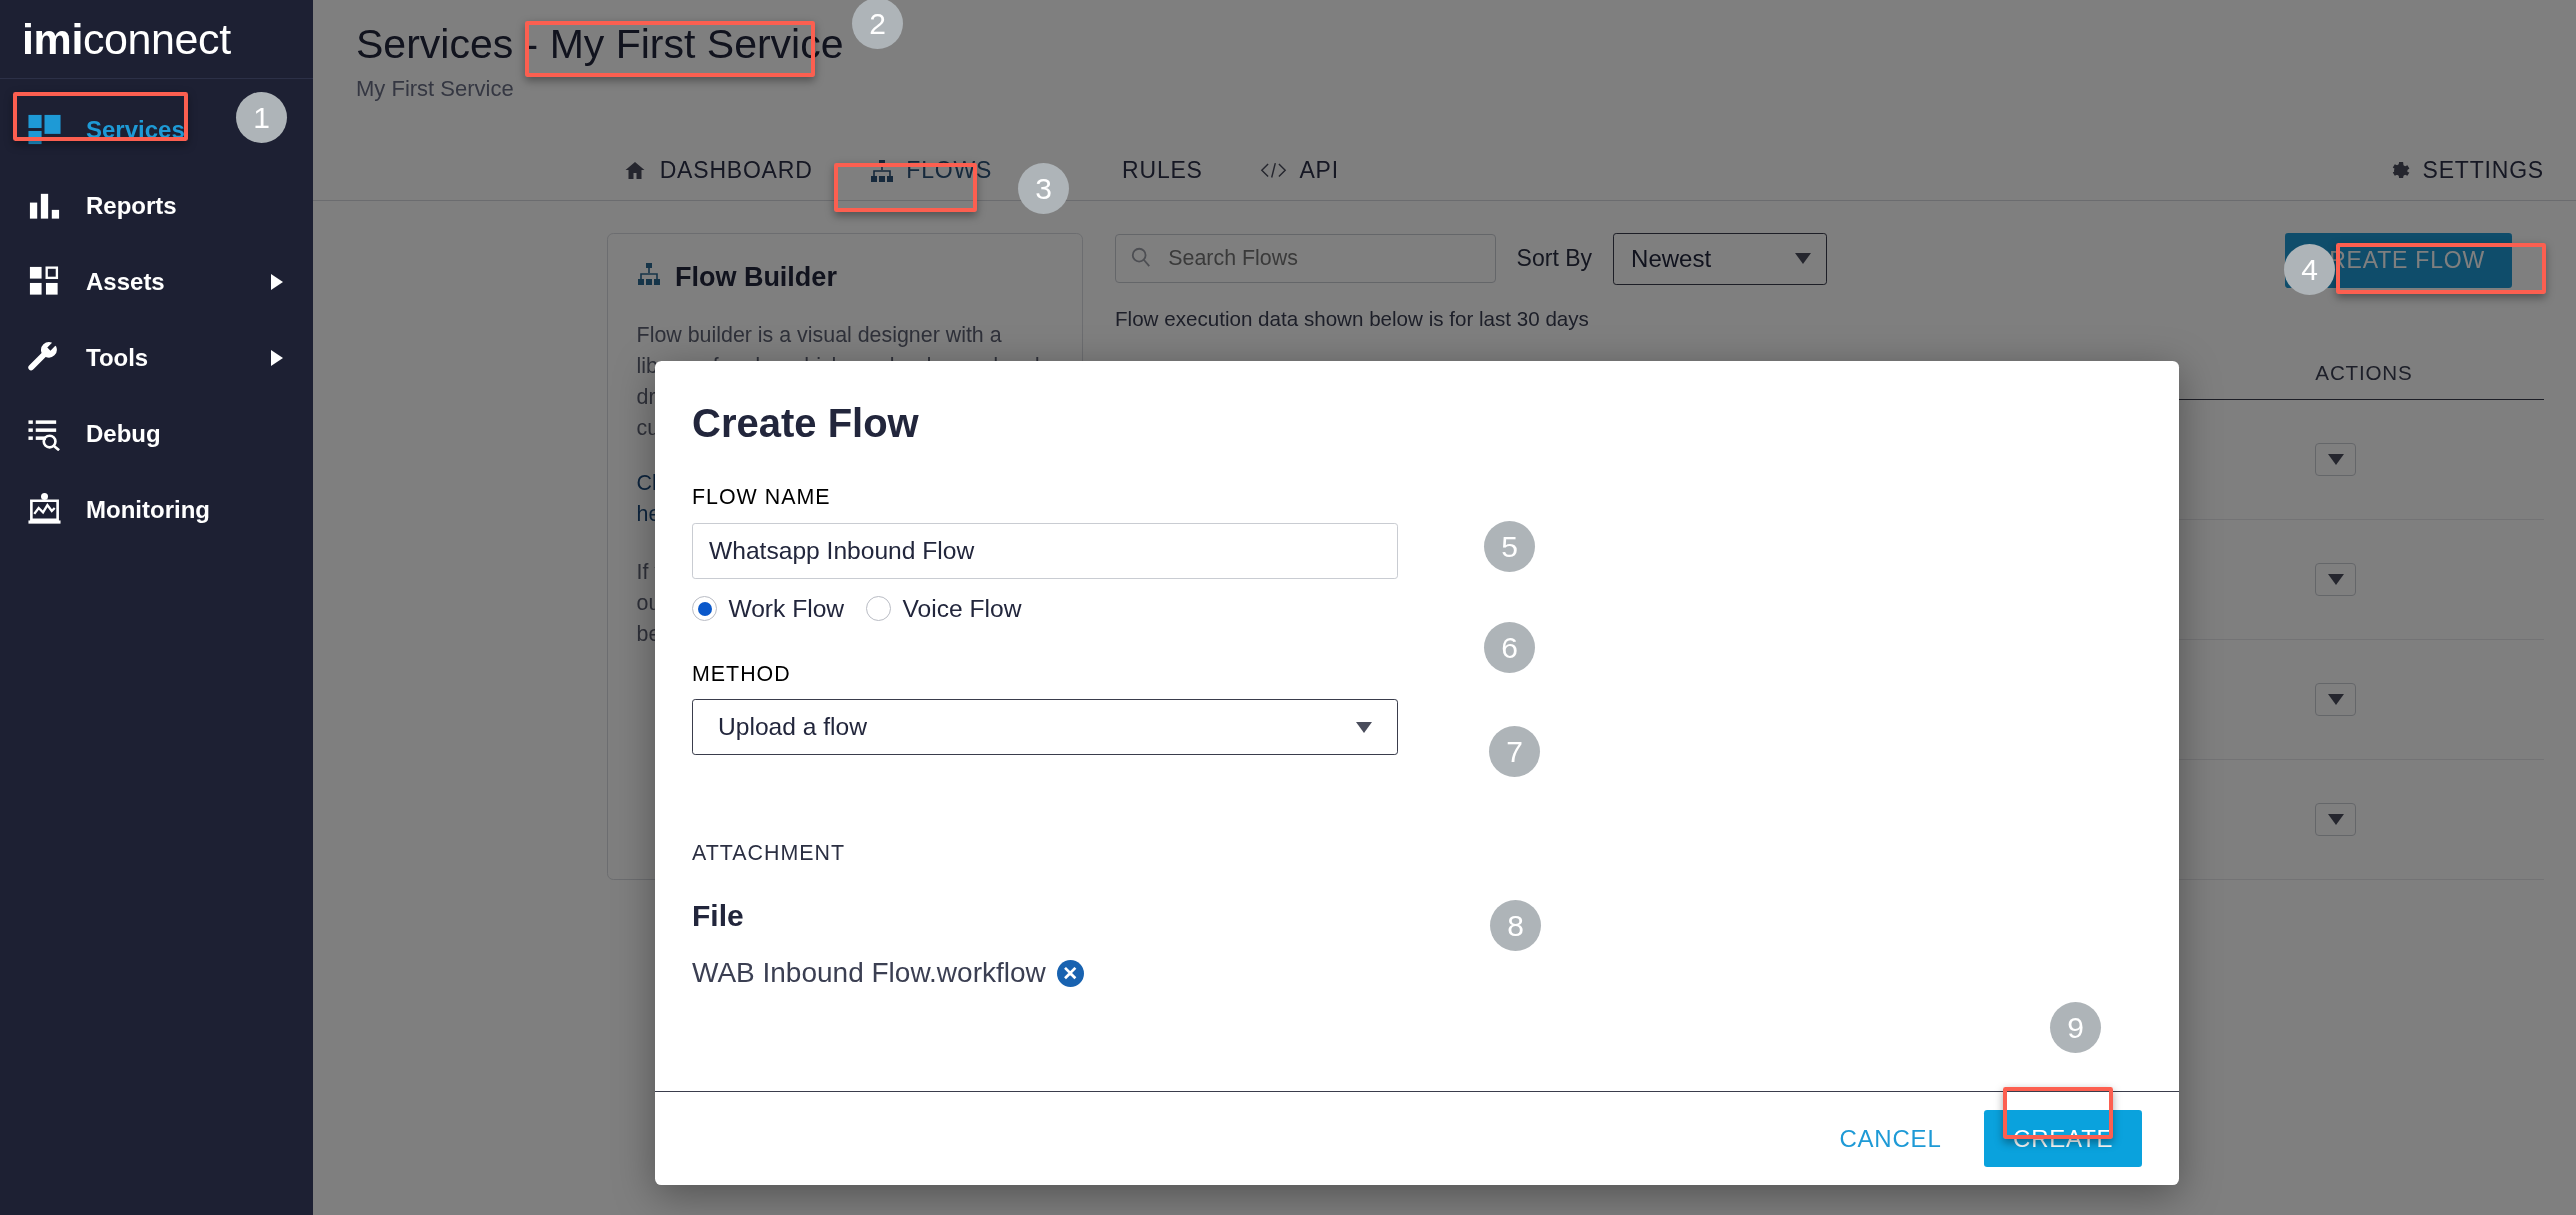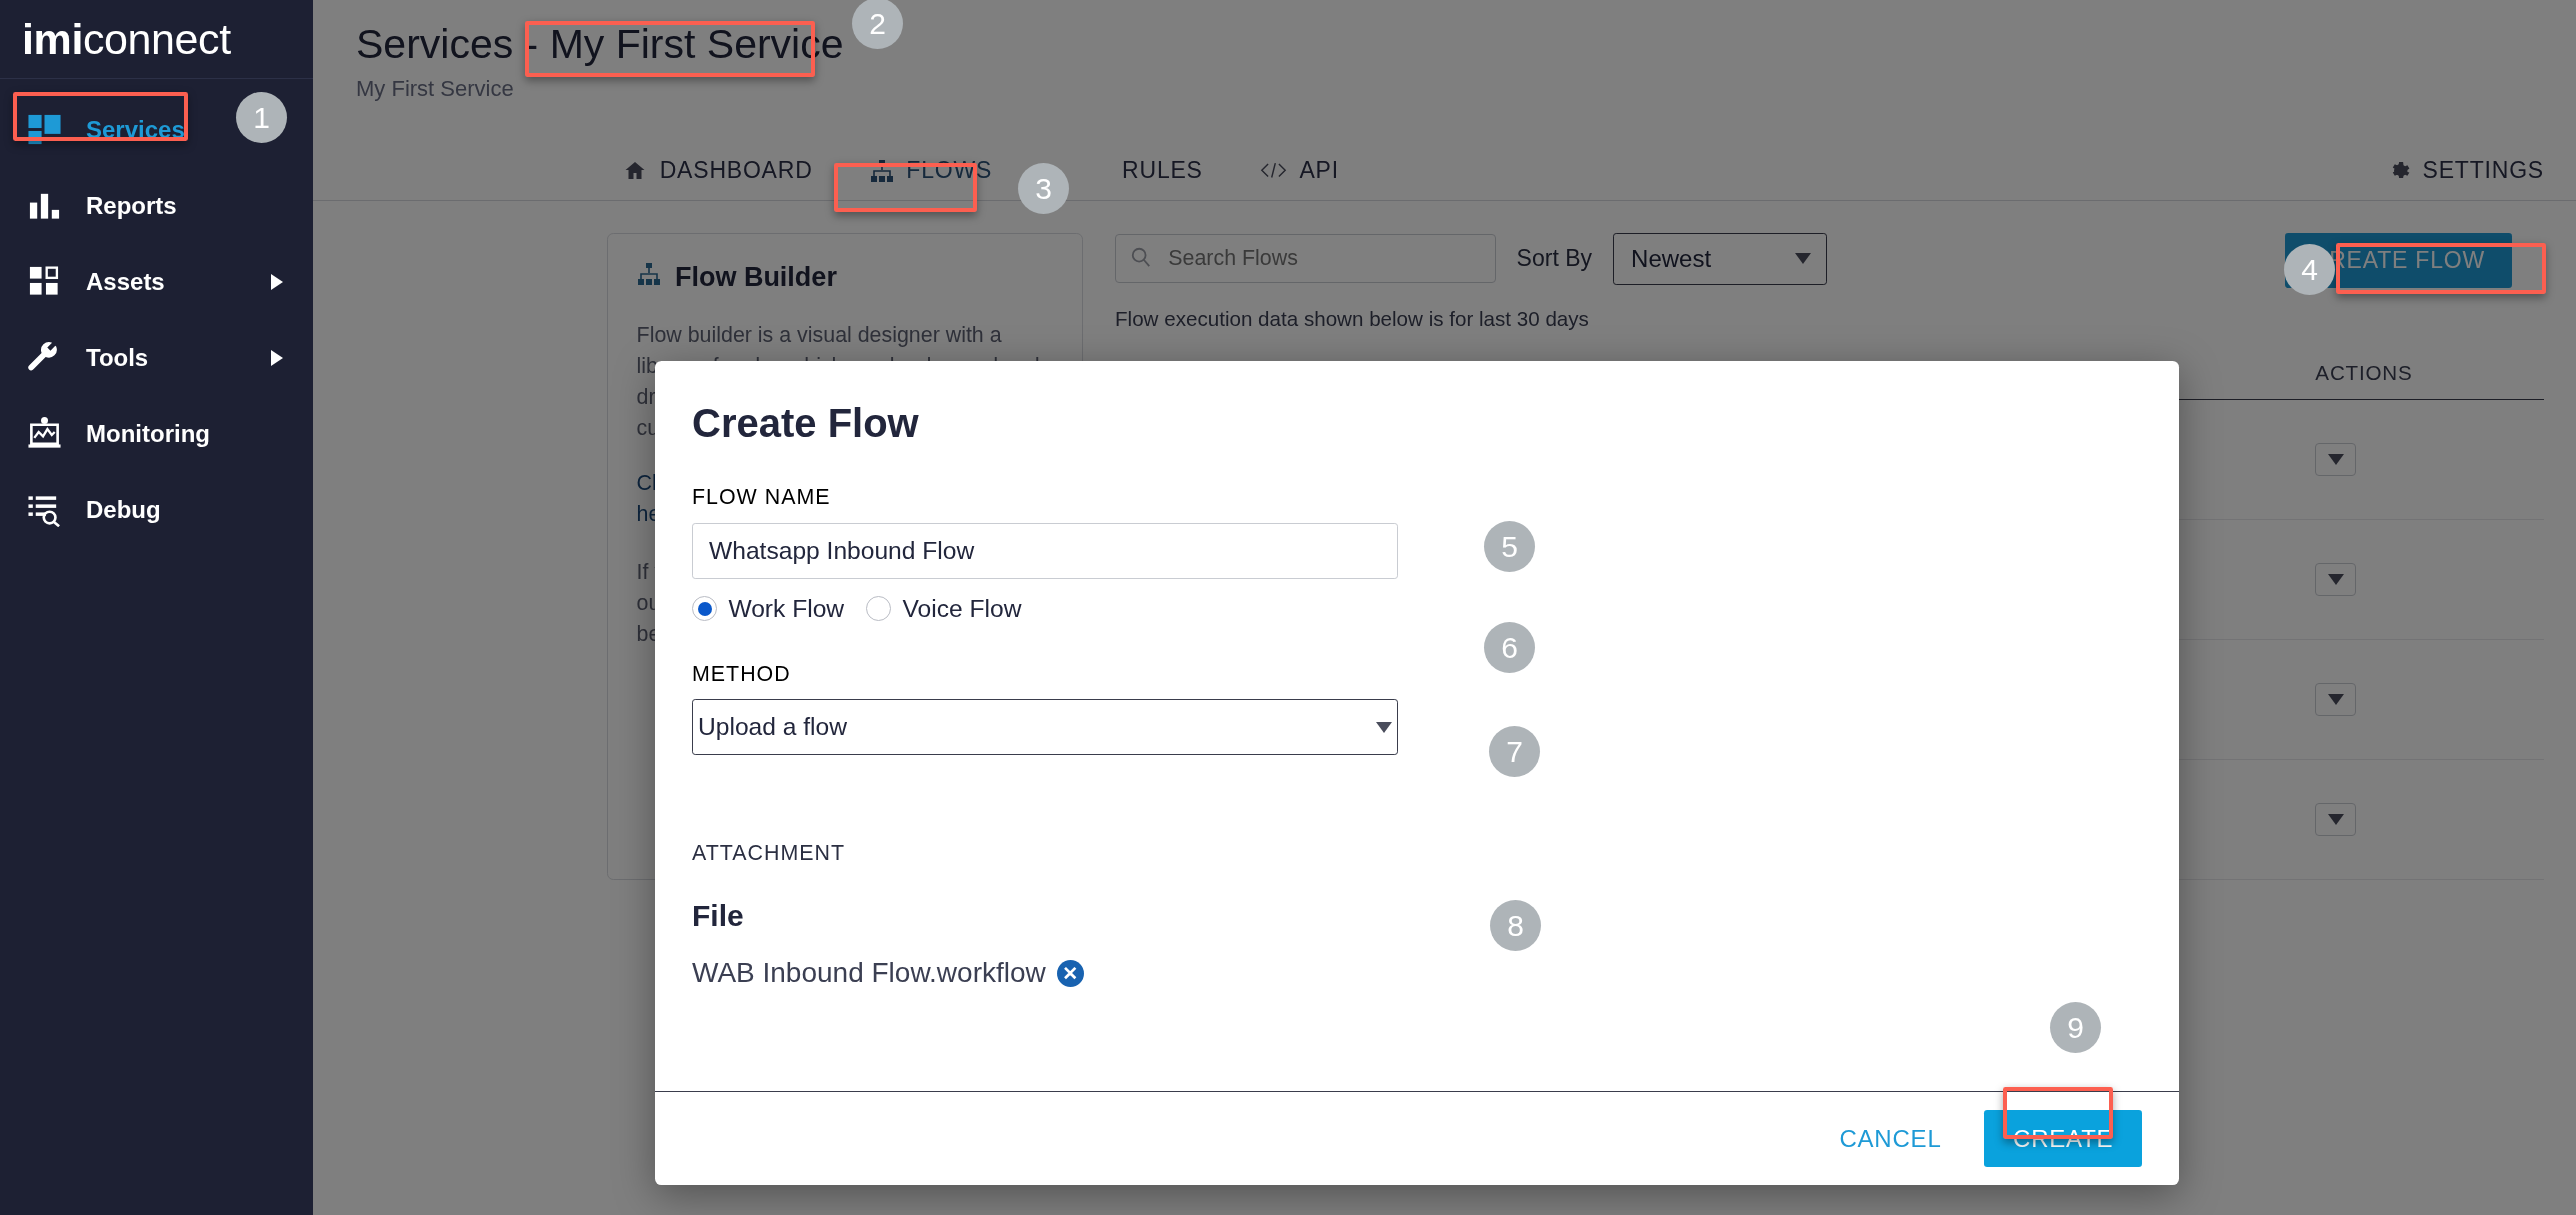--- a/index.html
+++ b/index.html
@@ -164,21 +164,21 @@
     width: 25.4px; height: 25.4px; border-radius: 50%;
     border: 1.6px solid #b9bcc4; display: flex; align-items: center; justify-content: center;
     flex: none; background: #fff;
   }
   .radio .dot { width: 14.3px; height: 14.3px; border-radius: 50%; background: #0a58ca; }
   .radio-text { font-size: 24.6px; color: #22263c; margin-right: 11px; text-align: center; }
   .select-box {
     margin-top: 12.7px; width: 706px; height: 56px;
     border: 1.6px solid #3a3d4c; border-radius: 3.2px;
     display: flex; align-items: center; justify-content: space-between;
-    padding: 0 5px; font-size: 24.6px; color: #22263c; background: #fff;
+    padding: 0 25px; font-size: 24.6px; color: #22263c; background: #fff;
   }
   .attach-label { font-size: 21.4px; color: #2b2f42; letter-spacing: 1px; margin-top: 86px; }
   .file-head { font-size: 30px; font-weight: bold; color: #22263c; margin-top: 33px; }
   .file-row { display: flex; align-items: center; gap: 11px; margin-top: 24px; }
   .file-name { font-size: 28px; color: #3b3f52; }
   .file-x {
     width: 27px; height: 27px; border-radius: 50%; background: #1862b0;
     color: #fff; font-size: 19px; display: flex; align-items: center;
     justify-content: center; font-weight: bold; line-height: 1;
   }
@@ -249,43 +249,43 @@
               <path d="M20 4.5a5.5 5.5 0 0 1-7.2 7.2L4.4 20.1a2 2 0 1 1-2.8-2.8l8.4-8.4A5.5 5.5 0 0 1 17.2 1.8l-3.3 3.3 2.2 2.2L19.4 4z" fill="#fff"></path>
             </svg>
         </span>
         <span class="nav-label">Tools</span>
         <span class="nav-caret"></span>
       </div>
 
       <div class="nav-item">
         <span class="nav-icon">
           <svg width="35" height="35" viewBox="0 0 24 24">
-              <circle cx="12" cy="3" r="2.4" fill="#fff"></circle>
-              <path d="M3 6h18v13H3z" fill="none" stroke="#fff" stroke-width="1.8"></path>
-              <polyline points="5,15 8,11 11,14 14,9 17,13 19,11" fill="none" stroke="#fff" stroke-width="1.6"></polyline>
-              <rect x="1" y="19.5" width="22" height="2.2" fill="#fff"></rect>
-            </svg>
-        </span>
-        <span class="nav-label">Monitoring</span>
-      </div>
-
-      <div class="nav-item">
-        <span class="nav-icon">
-          <svg width="35" height="35" viewBox="0 0 24 24">
               <rect x="1" y="3" width="3" height="2.4" fill="#fff"></rect>
               <rect x="6" y="3" width="14" height="2.4" fill="#fff"></rect>
               <rect x="1" y="8.5" width="3" height="2.4" fill="#fff"></rect>
               <rect x="6" y="8.5" width="14" height="2.4" fill="#fff"></rect>
               <rect x="1" y="14" width="3" height="2.4" fill="#fff"></rect>
               <rect x="6" y="14" width="7" height="2.4" fill="#fff"></rect>
               <circle cx="15.5" cy="17.5" r="4" fill="none" stroke="#fff" stroke-width="1.8"></circle>
               <line x1="18.5" y1="20.5" x2="22" y2="23.5" stroke="#fff" stroke-width="1.8"></line>
             </svg>
         </span>
         <span class="nav-label">Debug</span>
+      </div>
+
+      <div class="nav-item">
+        <span class="nav-icon">
+          <svg width="35" height="35" viewBox="0 0 24 24">
+              <circle cx="12" cy="3" r="2.4" fill="#fff"></circle>
+              <path d="M3 6h18v13H3z" fill="none" stroke="#fff" stroke-width="1.8"></path>
+              <polyline points="5,15 8,11 11,14 14,9 17,13 19,11" fill="none" stroke="#fff" stroke-width="1.6"></polyline>
+              <rect x="1" y="19.5" width="22" height="2.2" fill="#fff"></rect>
+            </svg>
+        </span>
+        <span class="nav-label">Monitoring</span>
       </div>
 
     </div>
   </div>
 
   <div class="main">
 
     <div class="page-head">
       <div class="page-title">
         <span>Services - </span><span>My First Service</span>

